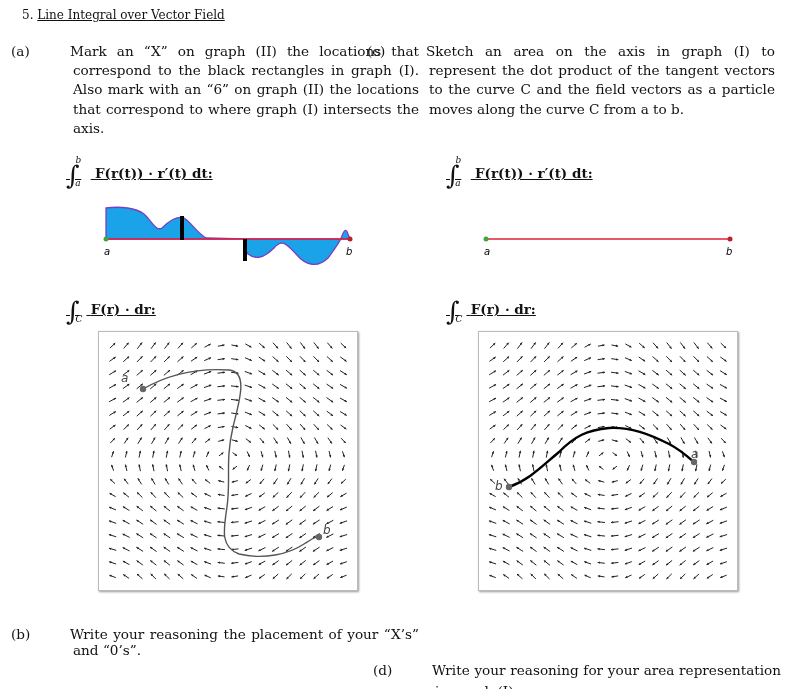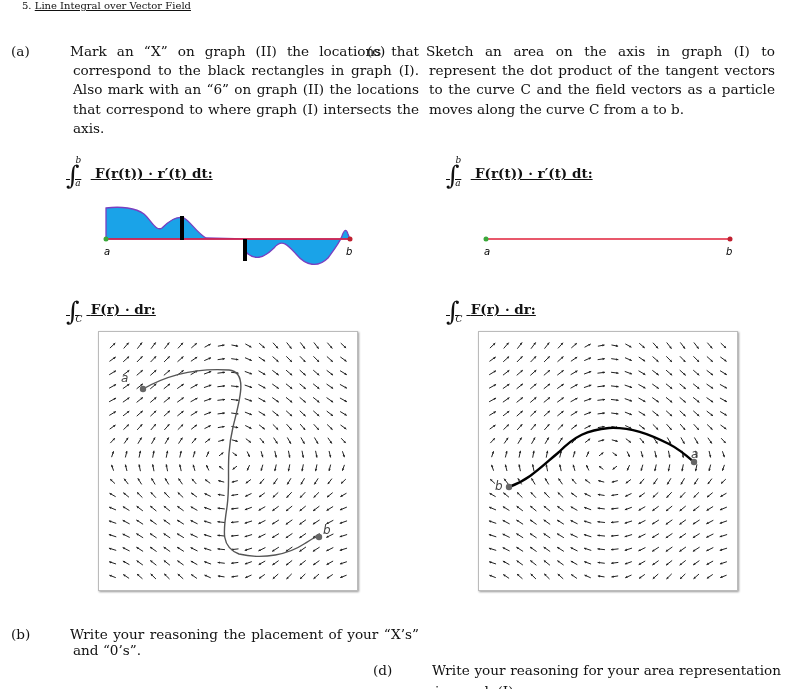--- a/index.html
+++ b/index.html
@@ -1,19 +1,19 @@
 <!DOCTYPE html>
 <html><head>
 <meta charset="utf-8">
 <style>
   html, body { margin:0; padding:0; background:#ffffff; }
   body { width:809px; height:689px; position:relative; overflow:hidden;
          font-family:"DejaVu Serif", "Liberation Serif", serif; color:#111; }
   .abs { position:absolute; }
-  .title { left:22px; top:0; font-size:10px; }
+  .title { left:22px; top:8px; font-size:12px; }
   .title .u { text-decoration:underline; }
   .para { font-size:13.6px; line-height:19.2px; text-align:justify; }
   .para .lbl { display:inline-block; width:28px; }
   .hang { padding-left:31px; text-indent:-31px; }
   .formula { font-size:13.5px;text-decoration:underline; }
   .formula b { font-weight:bold; }
   .int { font-size:26px; font-style:italic; vertical-align:-6px; font-family:"DejaVu Serif", serif; }
   .sub { font-size:9px; font-style:italic; }
   svg text { font-family:"DejaVu Sans", sans-serif; }
   .fieldbox { border:1px solid #bbb; box-shadow:1px 1px 2px #999; background:#fff; }

